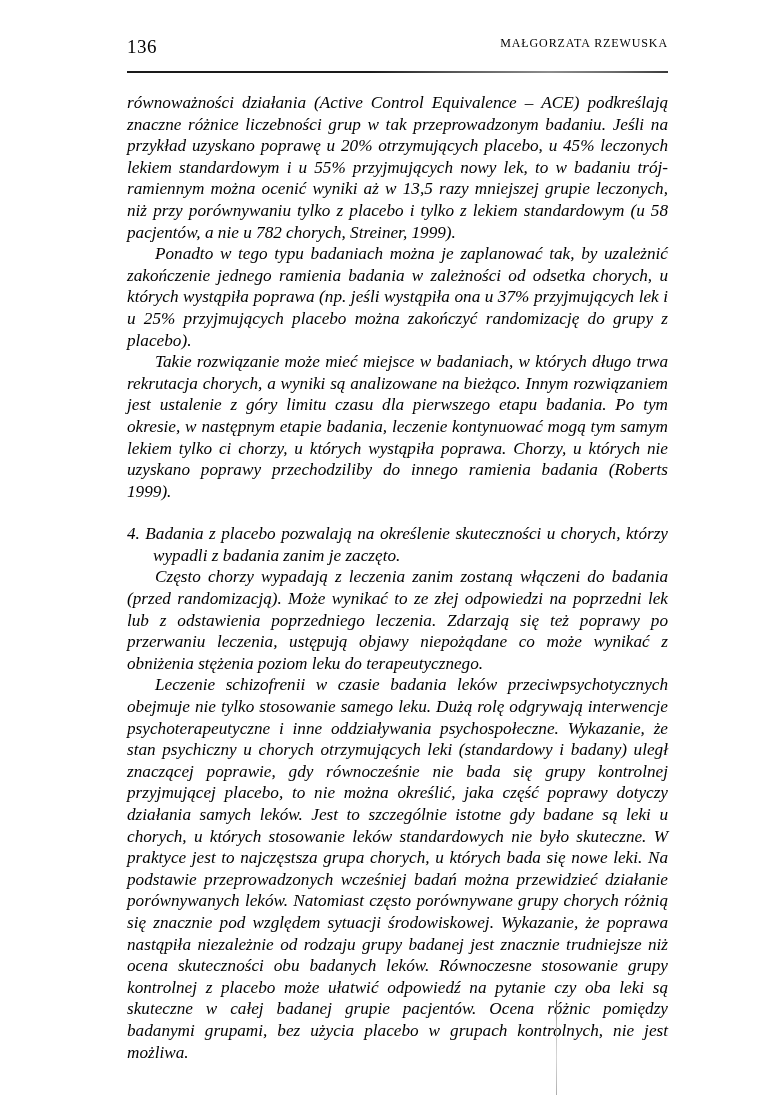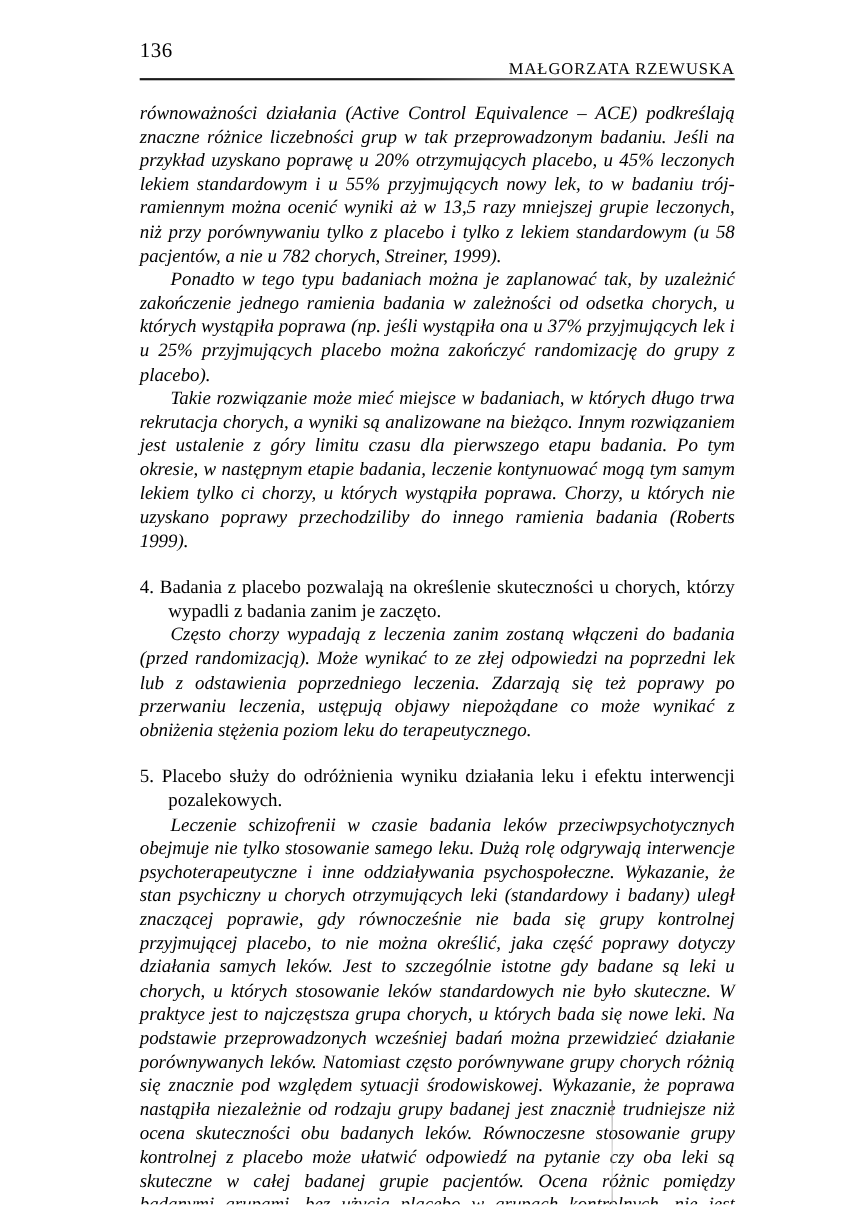--- a/index.html
+++ b/index.html
@@ -35,22 +35,22 @@
   .folio {
     position: absolute;
     left: 0;
     top: 0;
     font-size: 19px;
     letter-spacing: 0.5px;
   }
   .running-head {
     position: absolute;
     right: 0;
-    top: 19px;
-    font-size: 15px;
+    top: 0;
+    font-size: 12px;
     letter-spacing: 0.9px;
   }
   .header-rule {
     position: relative;
     height: 2px;
     margin-top: 1px;
     background: linear-gradient(to right,
         #1a1a1a 0%, #1a1a1a 45%,
         #5d5d5d 62%, #8d8d8d 78%,
         #6b6b6b 90%, #3a3a3a 100%);
@@ -74,20 +74,21 @@
   }
   p.noindent {
     text-indent: 0;
   }
 
   
   .numbered-heading {
     margin: 0;
     font-size: 17.2px;
     line-height: 21.6px;
+    font-style: italic;
     text-align: justify;
     padding-left: 26px;
     text-indent: -26px;
   }
   .gap-before-heading { margin-top: 21px; }
   .gap-after-heading  { margin-top: 0; }
 
   
   .scan-artifact {
     position: absolute;
@@ -121,21 +122,20 @@
       <p class="para noindent">równoważności działania (Active Control Equivalence – ACE) podkreślają znaczne różnice liczebności grup w tak przeprowadzonym badaniu. Jeśli na przykład uzyskano poprawę u 20% otrzymujących placebo, u 45% leczonych lekiem standardowym i u 55% przyjmujących nowy lek, to w badaniu trój-ramiennym można ocenić wyniki aż w 13,5 razy mniejszej grupie leczonych, niż przy porównywaniu tylko z placebo i tylko z lekiem standardowym (u 58 pacjentów, a nie u 782 chorych, Streiner, 1999).</p>
 
       <p class="para indent">Ponadto w tego typu badaniach można je zaplanować tak, by uzależnić zakończenie jednego ramienia badania w zależności od odsetka chorych, u których wystąpiła poprawa (np. jeśli wystąpiła ona u 37% przyjmujących lek i u 25% przyjmujących placebo można zakończyć randomizację do grupy z placebo).</p>
 
       <p class="para indent">Takie rozwiązanie może mieć miejsce w badaniach, w których długo trwa rekrutacja chorych, a wyniki są analizowane na bieżąco. Innym rozwiązaniem jest ustalenie z góry limitu czasu dla pierwszego etapu badania. Po tym okresie, w następnym etapie badania, leczenie kontynuować mogą tym samym lekiem tylko ci chorzy, u których wystąpiła poprawa. Chorzy, u których nie uzyskano poprawy przechodziliby do innego ramienia badania (Roberts 1999).</p>
 
       <p class="numbered-heading gap-before-heading">4. Badania z placebo pozwalają na określenie skuteczności u chorych, którzy wypadli z badania zanim je zaczęto.</p>
 
       <p class="para indent gap-after-heading">Często chorzy wypadają z leczenia zanim zostaną włączeni do badania (przed randomizacją). Może wynikać to ze złej odpowiedzi na poprzedni lek lub z odstawienia poprzedniego leczenia. Zdarzają się też poprawy po przerwaniu leczenia, ustępują objawy niepożądane co może wynikać z obniżenia stężenia poziom leku do terapeutycznego.</p>
 
-      <p class="numbered-heading gap-before-heading">5. Placebo służy do odróżnienia wyniku działania leku i efektu interwencji pozalekowych.</p>
 
       <p class="para indent gap-after-heading">Leczenie schizofrenii w czasie badania leków przeciwpsychotycznych obejmuje nie tylko stosowanie samego leku. Dużą rolę odgrywają interwencje psychoterapeutyczne i inne oddziaływania psychospołeczne. Wykazanie, że stan psychiczny u chorych otrzymujących leki (standardowy i badany) uległ znaczącej poprawie, gdy równocześnie nie bada się grupy kontrolnej przyjmującej placebo, to nie można określić, jaka część poprawy dotyczy działania samych leków. Jest to szczególnie istotne gdy badane są leki u chorych, u których stosowanie leków standardowych nie było skuteczne. W praktyce jest to najczęstsza grupa chorych, u których bada się nowe leki. Na podstawie przeprowadzonych wcześniej badań można przewidzieć działanie porównywanych leków. Natomiast często porównywane grupy chorych różnią się znacznie pod względem sytuacji środowiskowej. Wykazanie, że poprawa nastąpiła niezależnie od rodzaju grupy badanej jest znacznie trudniejsze niż ocena skuteczności obu badanych leków. Równoczesne stosowanie grupy kontrolnej z placebo może ułatwić odpowiedź na pytanie czy oba leki są skuteczne w całej badanej grupie pacjentów. Ocena różnic pomiędzy badanymi grupami, bez użycia placebo w grupach kontrolnych, nie jest możliwa.</p>
 
     </div>
   </div>
 
   <div class="scan-artifact"></div>
 
 </div>
 

